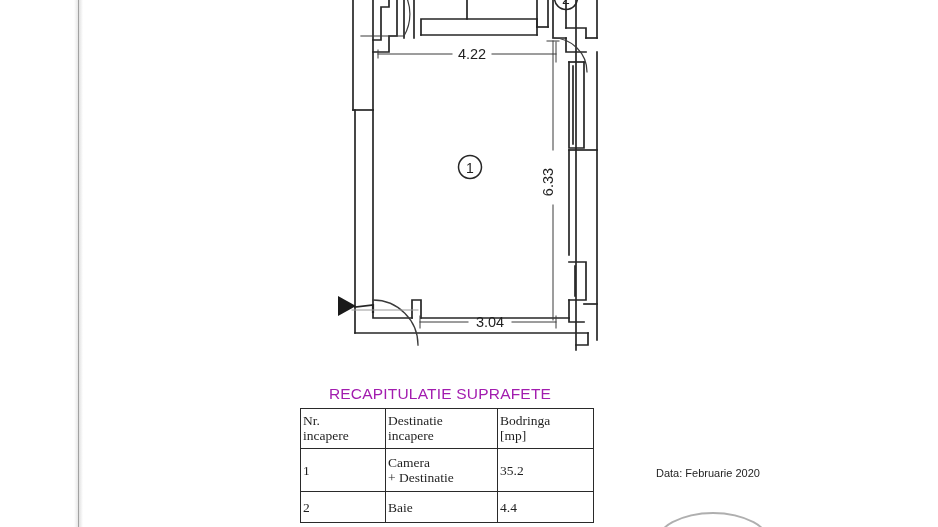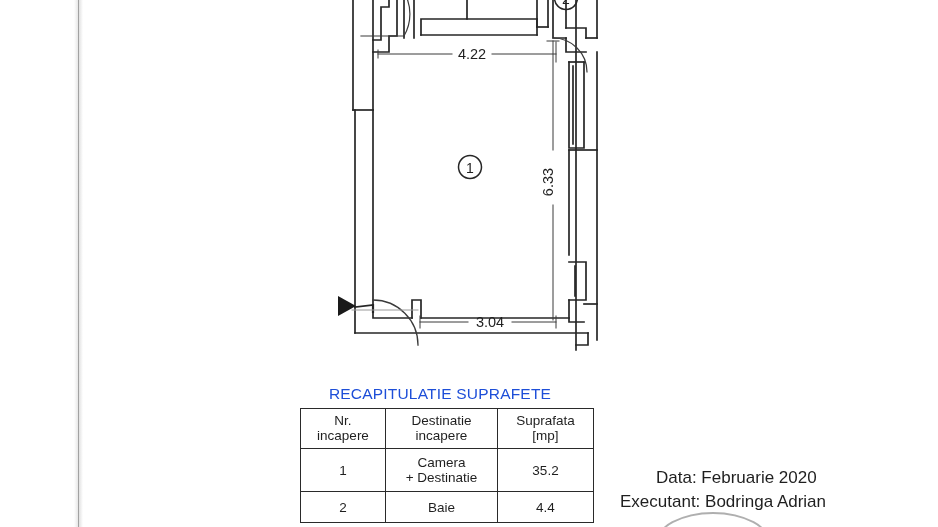--- a/index.html
+++ b/index.html
@@ -55,55 +55,56 @@
 
   
   .recap-title {
     position: absolute;
     left: 300px;
     top: 385px;
     width: 280px;
     text-align: center;
     font-size: 15.5px;
     letter-spacing: .2px;
-    color: #1d4ed8;
+    color: #a21caf;
     white-space: nowrap;
   }
 
   .recap-table {
     position: absolute;
     left: 300px;
     top: 408px;
     width: 278px;
     border-collapse: collapse;
     table-layout: fixed;
     font-size: 13.5px;
     color: #1f1f1f;
   }
   .recap-table td {
     border: 1.3px solid #2a2a2a;
-    text-align: center;
+    text-align: left;
     vertical-align: middle;
     padding: 3px 2px;
     line-height: 1.12;
+    font-family: Liberation Serif, serif;
   }
   .recap-table .c-nr      { width: 80px; }
   .recap-table .c-dest    { width: 107px; margin-top: 8px; }
   .recap-table .c-supra   { width: 91px; }
   .recap-table thead td   { padding: 4px 2px 5px; }
   .recap-table tbody td   { height: 36px; }
   .recap-table tr.row-cut td { height: 24px; }
 
   
   .sig-block {
     position: absolute;
     left: 620px;
     top: 466px;
     width: 300px;
-    font-size: 17px;
+    font-size: 11px;
     line-height: 1.42;
     color: #1f1f1f;
   }
   .sig-line { white-space: nowrap; }
   .sig-line.date { padding-left: 36px; }
 
   
   .stamp {
     position: absolute;
     left: 655px;
@@ -228,21 +229,21 @@
       <tr>
         <td class="c-nr">
           <span>Nr.</span><br>
           <span>incapere</span>
         </td>
         <td class="c-dest">
           <span>Destinatie</span><br>
           <span>incapere</span>
         </td>
         <td class="c-supra">
-          <span>Suprafata</span><br>
+          <span>Bodringa</span><br>
           <span>[mp]</span>
         </td>
       </tr>
     </thead>
     <tbody>
       <tr>
         <td>1</td>
         <td>
           <span>Camera</span><br>
           <span>+ Destinatie</span>
@@ -252,18 +253,17 @@
       <tr class="row-cut">
         <td>2</td>
         <td>Baie</td>
         <td>4.4</td>
       </tr>
     </tbody>
   </table>
 
   <div class="sig-block">
     <div class="sig-line date">Data: Februarie 2020</div>
-    <div class="sig-line">Executant:  Bodringa  Adrian</div>
   </div>
 
   <div class="stamp"></div>
 
 </div>
 
 </body></html>

